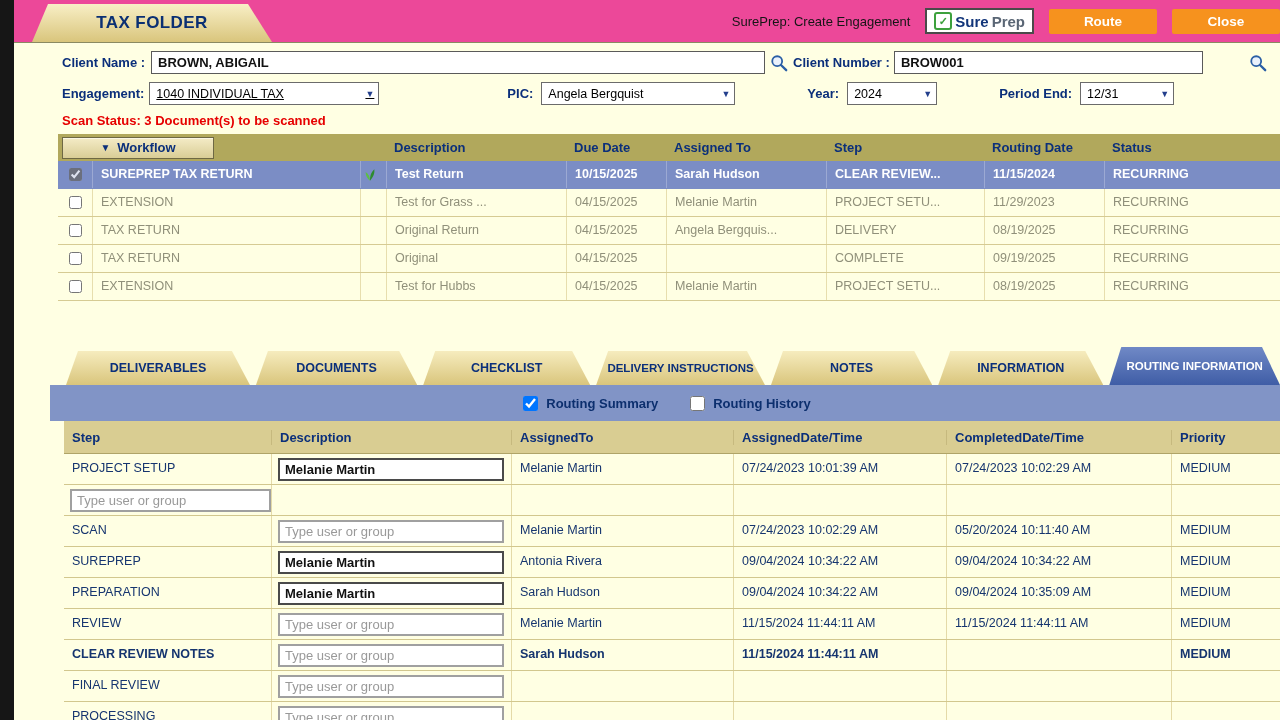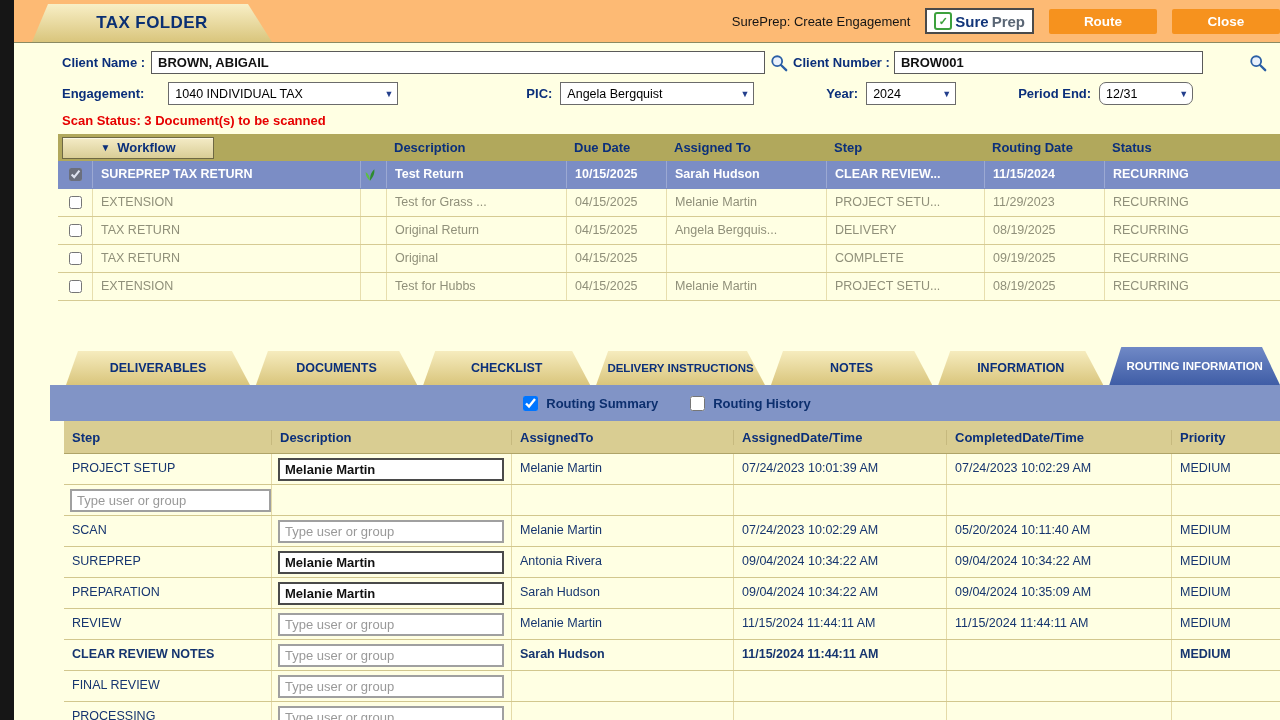--- a/index.html
+++ b/index.html
@@ -2,21 +2,21 @@
 <html><head>
 <meta charset="utf-8">
 <style>
   html,body{margin:0;padding:0;}
   body{
     width:1280px;height:720px;overflow:hidden;position:relative;
     font-family:"Liberation Sans",sans-serif;background:#fff;
   }
   .left-strip{position:absolute;left:0;top:0;width:14px;height:720px;background:#161616;z-index:40;}
   
-  .topbar{position:absolute;left:14px;top:0;right:0;height:42px;background:#fdba74;}
+  .topbar{position:absolute;left:14px;top:0;right:0;height:42px;background:#ec4899;}
   .folder-tab{
     position:absolute;left:18px;top:4px;width:240px;height:38px;
     clip-path:polygon(0 100%,16px 0,calc(100% - 24px) 0,100% 100%);
     background:linear-gradient(#F8EFC6,#D9C57C);
     display:flex;align-items:center;justify-content:center;
     color:#0a2f73;font-weight:bold;font-size:17px;letter-spacing:.4px;cursor:pointer;
   }
   .topbar-right{position:absolute;right:0;top:8px;display:flex;align-items:center;gap:15px;}
   .menu-text{font-size:13px;color:#151515;cursor:pointer;}
   .logo-box{display:flex;align-items:center;background:#fff;border:2px solid #4a4a4a;height:22px;padding:0 7px;gap:3px;}
@@ -39,27 +39,27 @@
   .name-input{width:600px;margin-left:6px;}
   .number-input{width:295px;margin-left:4px;}
   .mag{display:inline-flex;margin:0 5px;cursor:pointer;}
   .spacer{flex:1;}
   .filter-row{display:flex;align-items:center;padding:6px 8px 2px 12px;}
   .combo{
     display:flex;align-items:center;justify-content:space-between;background:#fff;
     border:1px solid #6b6b6b;height:21px;padding:0 4px 0 6px;font-size:12.5px;color:#000;cursor:pointer;white-space:nowrap;overflow:hidden;
   }
   .combo-arrow{font-size:9px;color:#233f8c;margin-left:8px;}
-  .combo-engagement{width:218px;margin-left:24px;}
+  .combo-engagement{width:218px;margin-left:5px;text-decoration:underline;}
   .lbl-pic{margin-left:128px;}
   .combo-pic{width:182px;margin-left:8px;}
   .lbl-year{margin-left:72px;}
   .combo-year{width:78px;margin-left:8px;}
   .lbl-period{margin-left:62px;}
-  .combo-period{width:82px;margin-left:8px;border-radius:7px;}
+  .combo-period{width:82px;margin-left:8px;}
   .scan-status{padding:6px 0 2px 12px;color:#E60000;font-weight:bold;font-size:13px;}
   
   .wf-table{margin:4px 0 0 8px;font-size:12.5px;}
   .wf-header,.wf-row{
     display:grid;
     grid-template-columns:34px 268px 26px 180px 100px 160px 158px 120px 1fr;
   }
   .wf-header{background:#B1A85C;height:27px;align-items:center;}
   .wf-hcell{color:#0b2f7a;font-weight:bold;font-size:13px;padding-left:8px;white-space:nowrap;}
   .wf-dropdown-cell{grid-column:1 / 4;padding-left:4px;}

